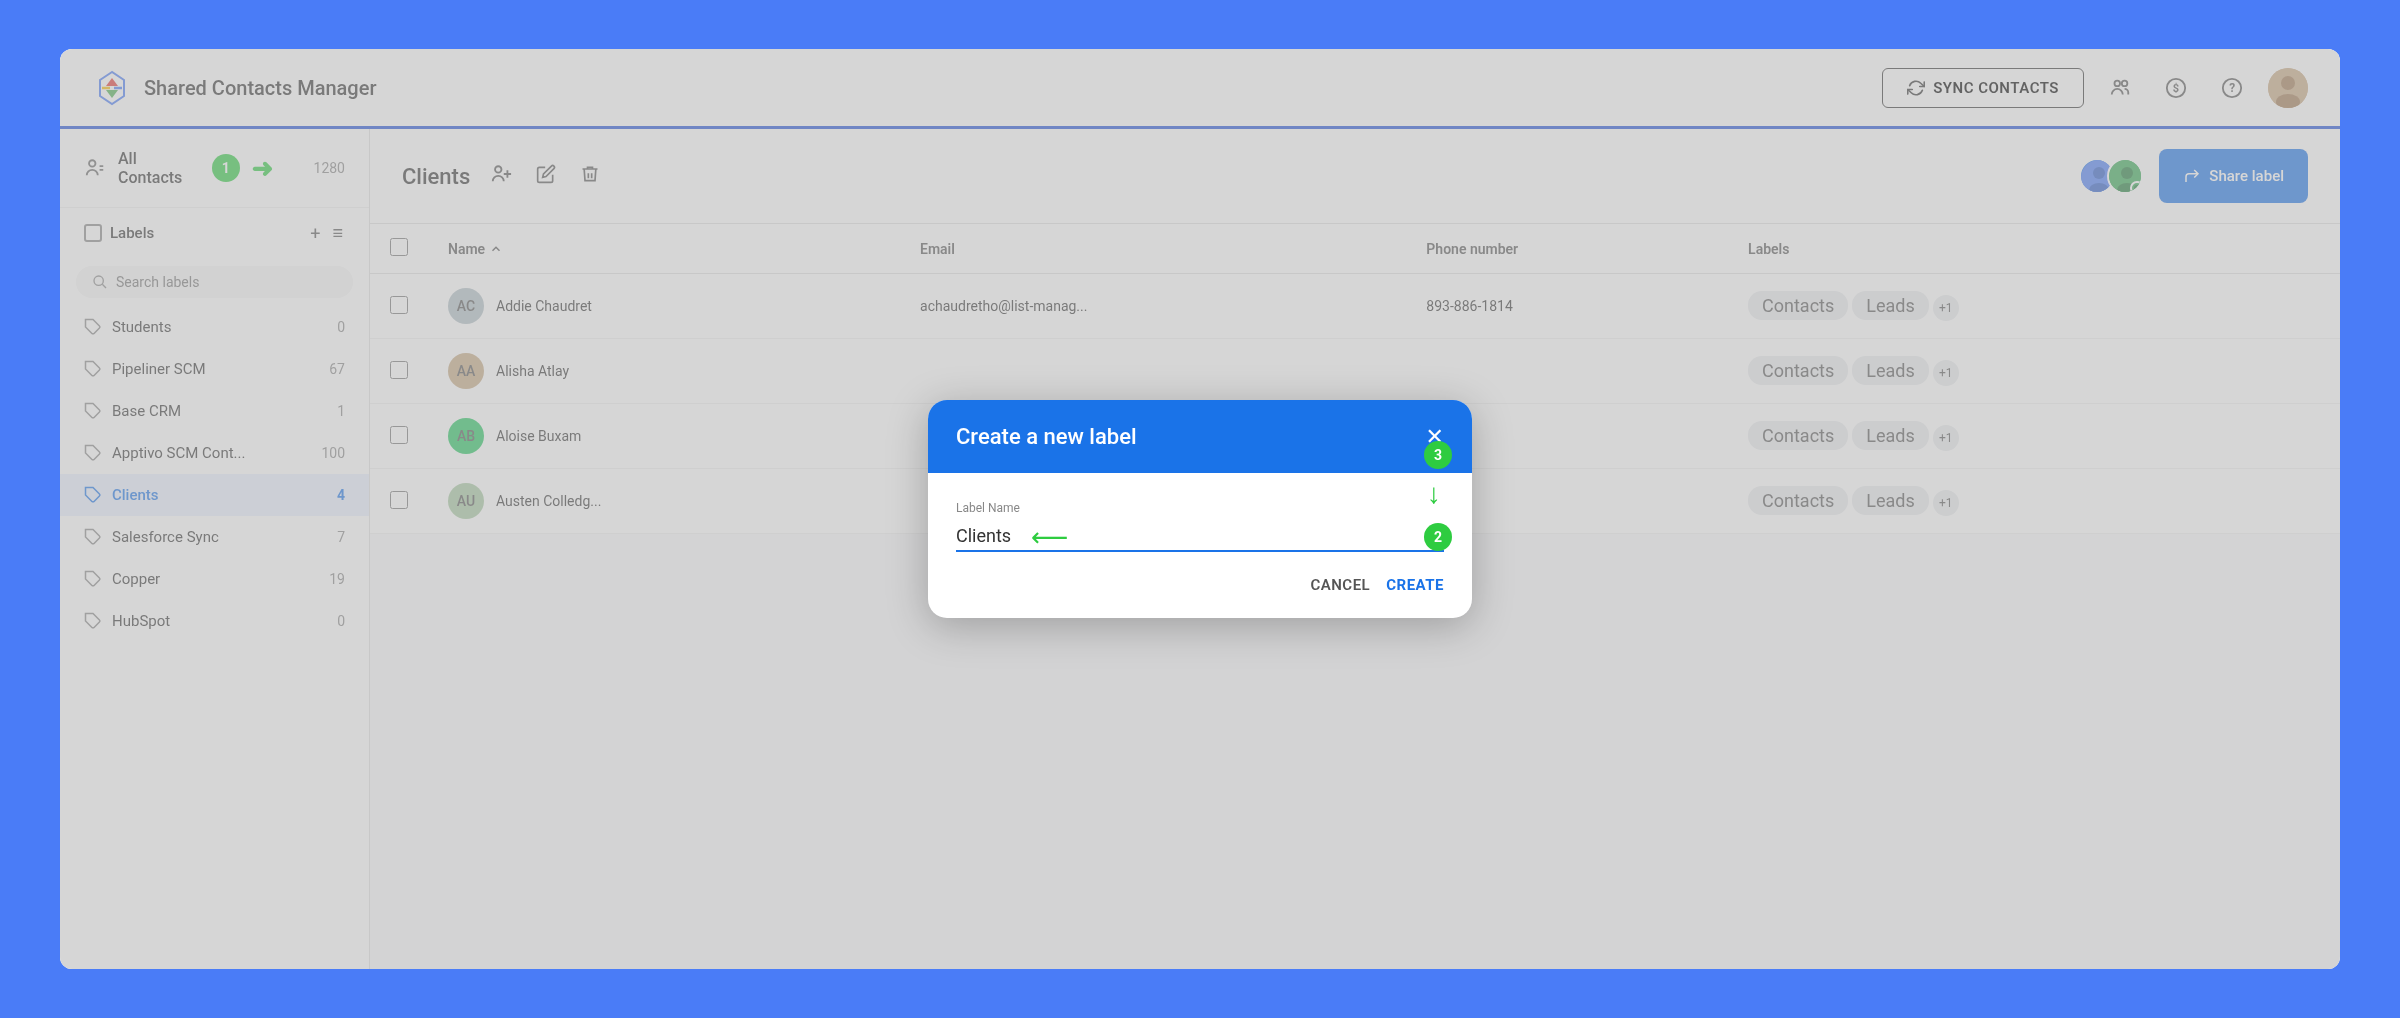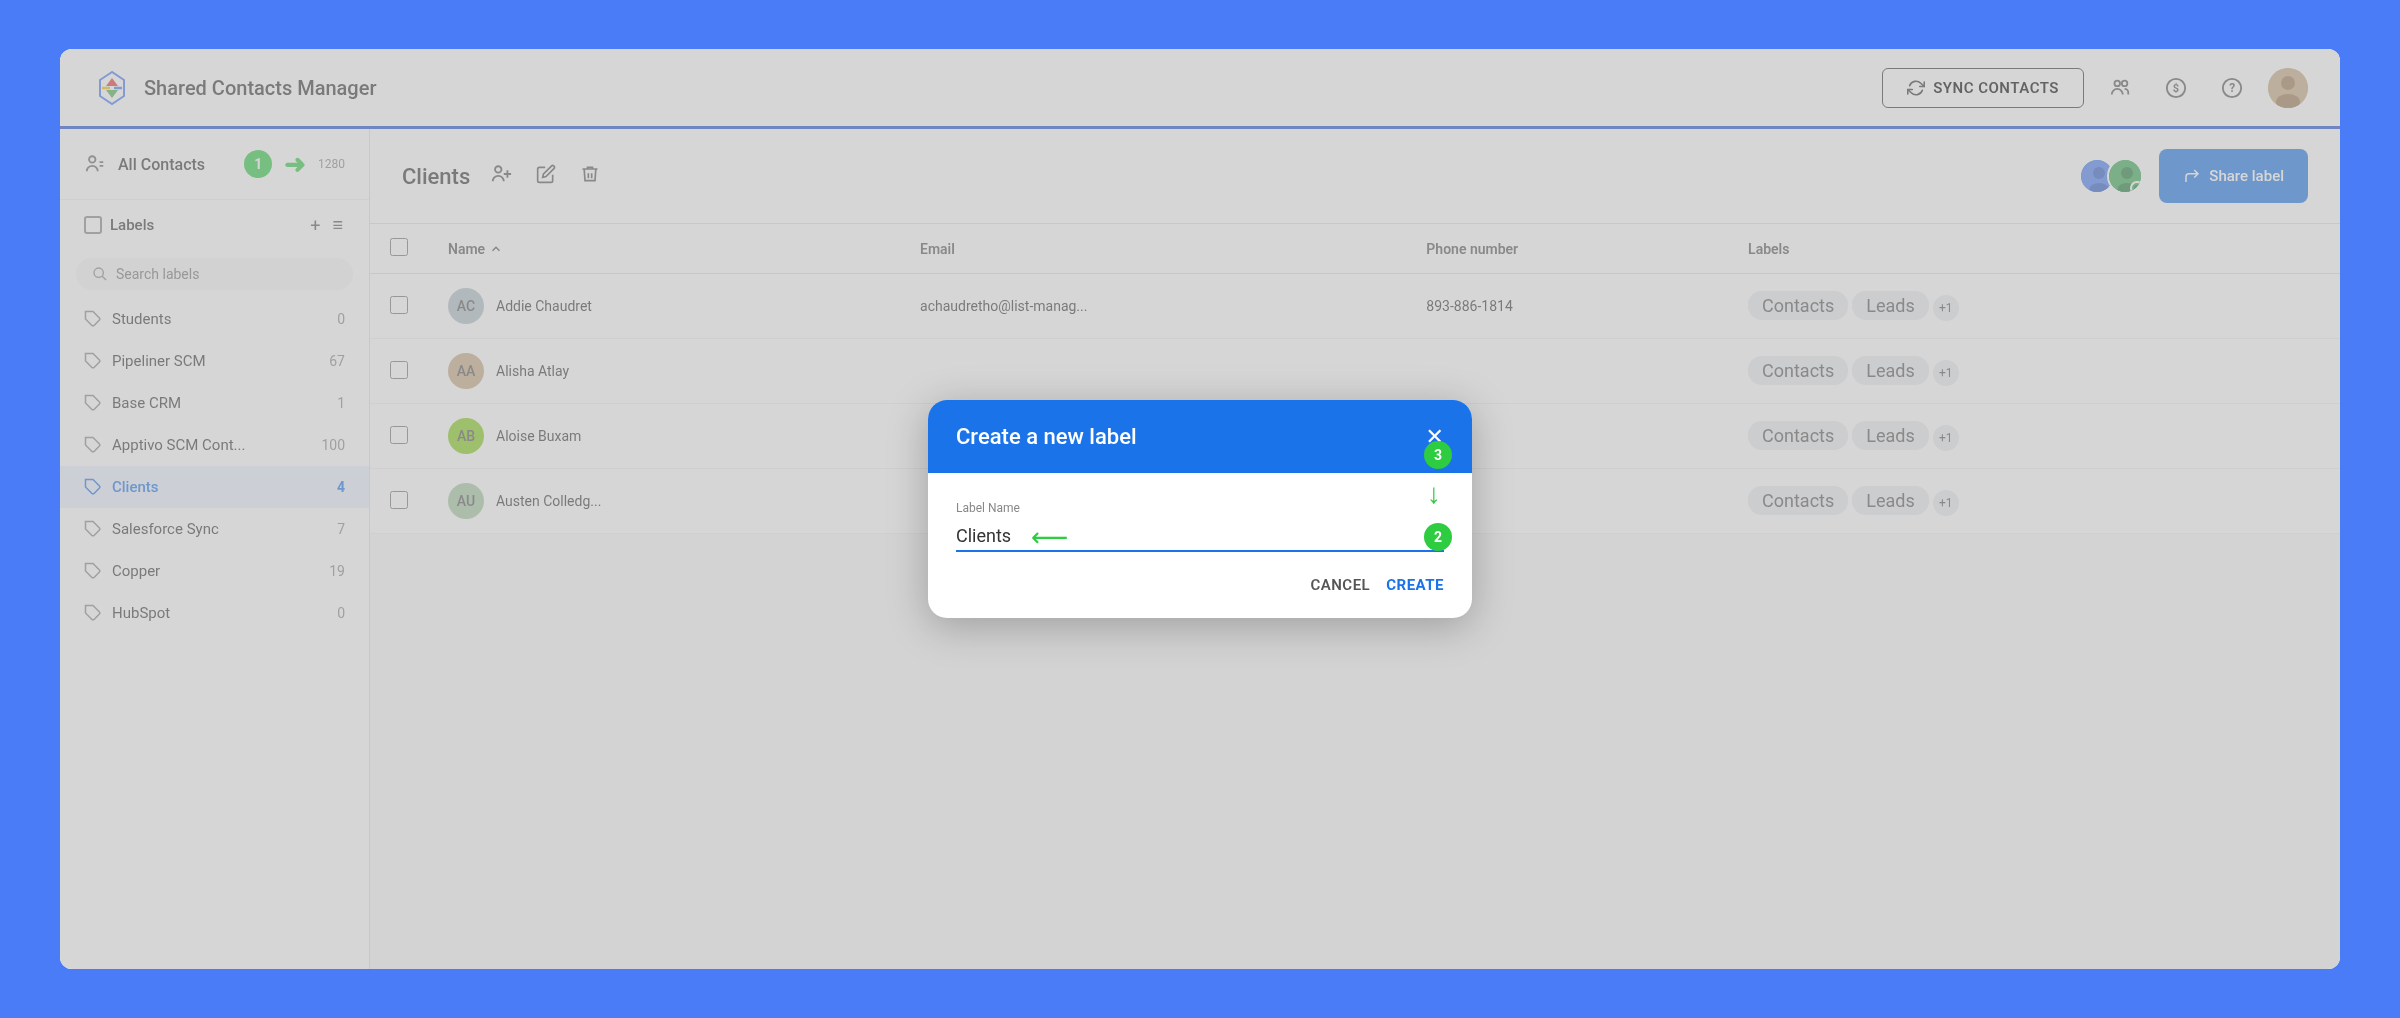--- a/index.html
+++ b/index.html
@@ -112,22 +112,23 @@
       gap: 12px;
       border-bottom: 1px solid #f0f0f0;
     }
     .all-contacts-label {
       font-size: 16px;
       font-weight: 500;
       color: #333;
       flex: 1;
     }
     .all-contacts-count {
-      font-size: 12px;
+      font-size: 14px;
       color: #888;
+      margin-left: 28px;
     }
     
     .badge-step {
       width: 28px;
       height: 28px;
       border-radius: 50%;
       background: #2ecc40;
       color: #fff;
       font-size: 14px;
       font-weight: bold;
@@ -333,21 +334,21 @@
       overflow: hidden;
       display: flex;
       align-items: center;
       justify-content: center;
       font-size: 14px;
       font-weight: 500;
       color: #555;
     }
     .ca1 { background: #b0bec5; }
     .ca2 { background: #c5a882; }
-    .ca3 { background: #84cc16; }
+    .ca3 { background: #22c55e; }
     .ca4 { background: #a5c8a0; }
     .tag {
       display: inline-block;
       background: #e8eaed;
       border-radius: 14px;
       padding: 4px 14px;
       font-size: 18px;
       color: #555;
       margin-right: 4px;
     }

